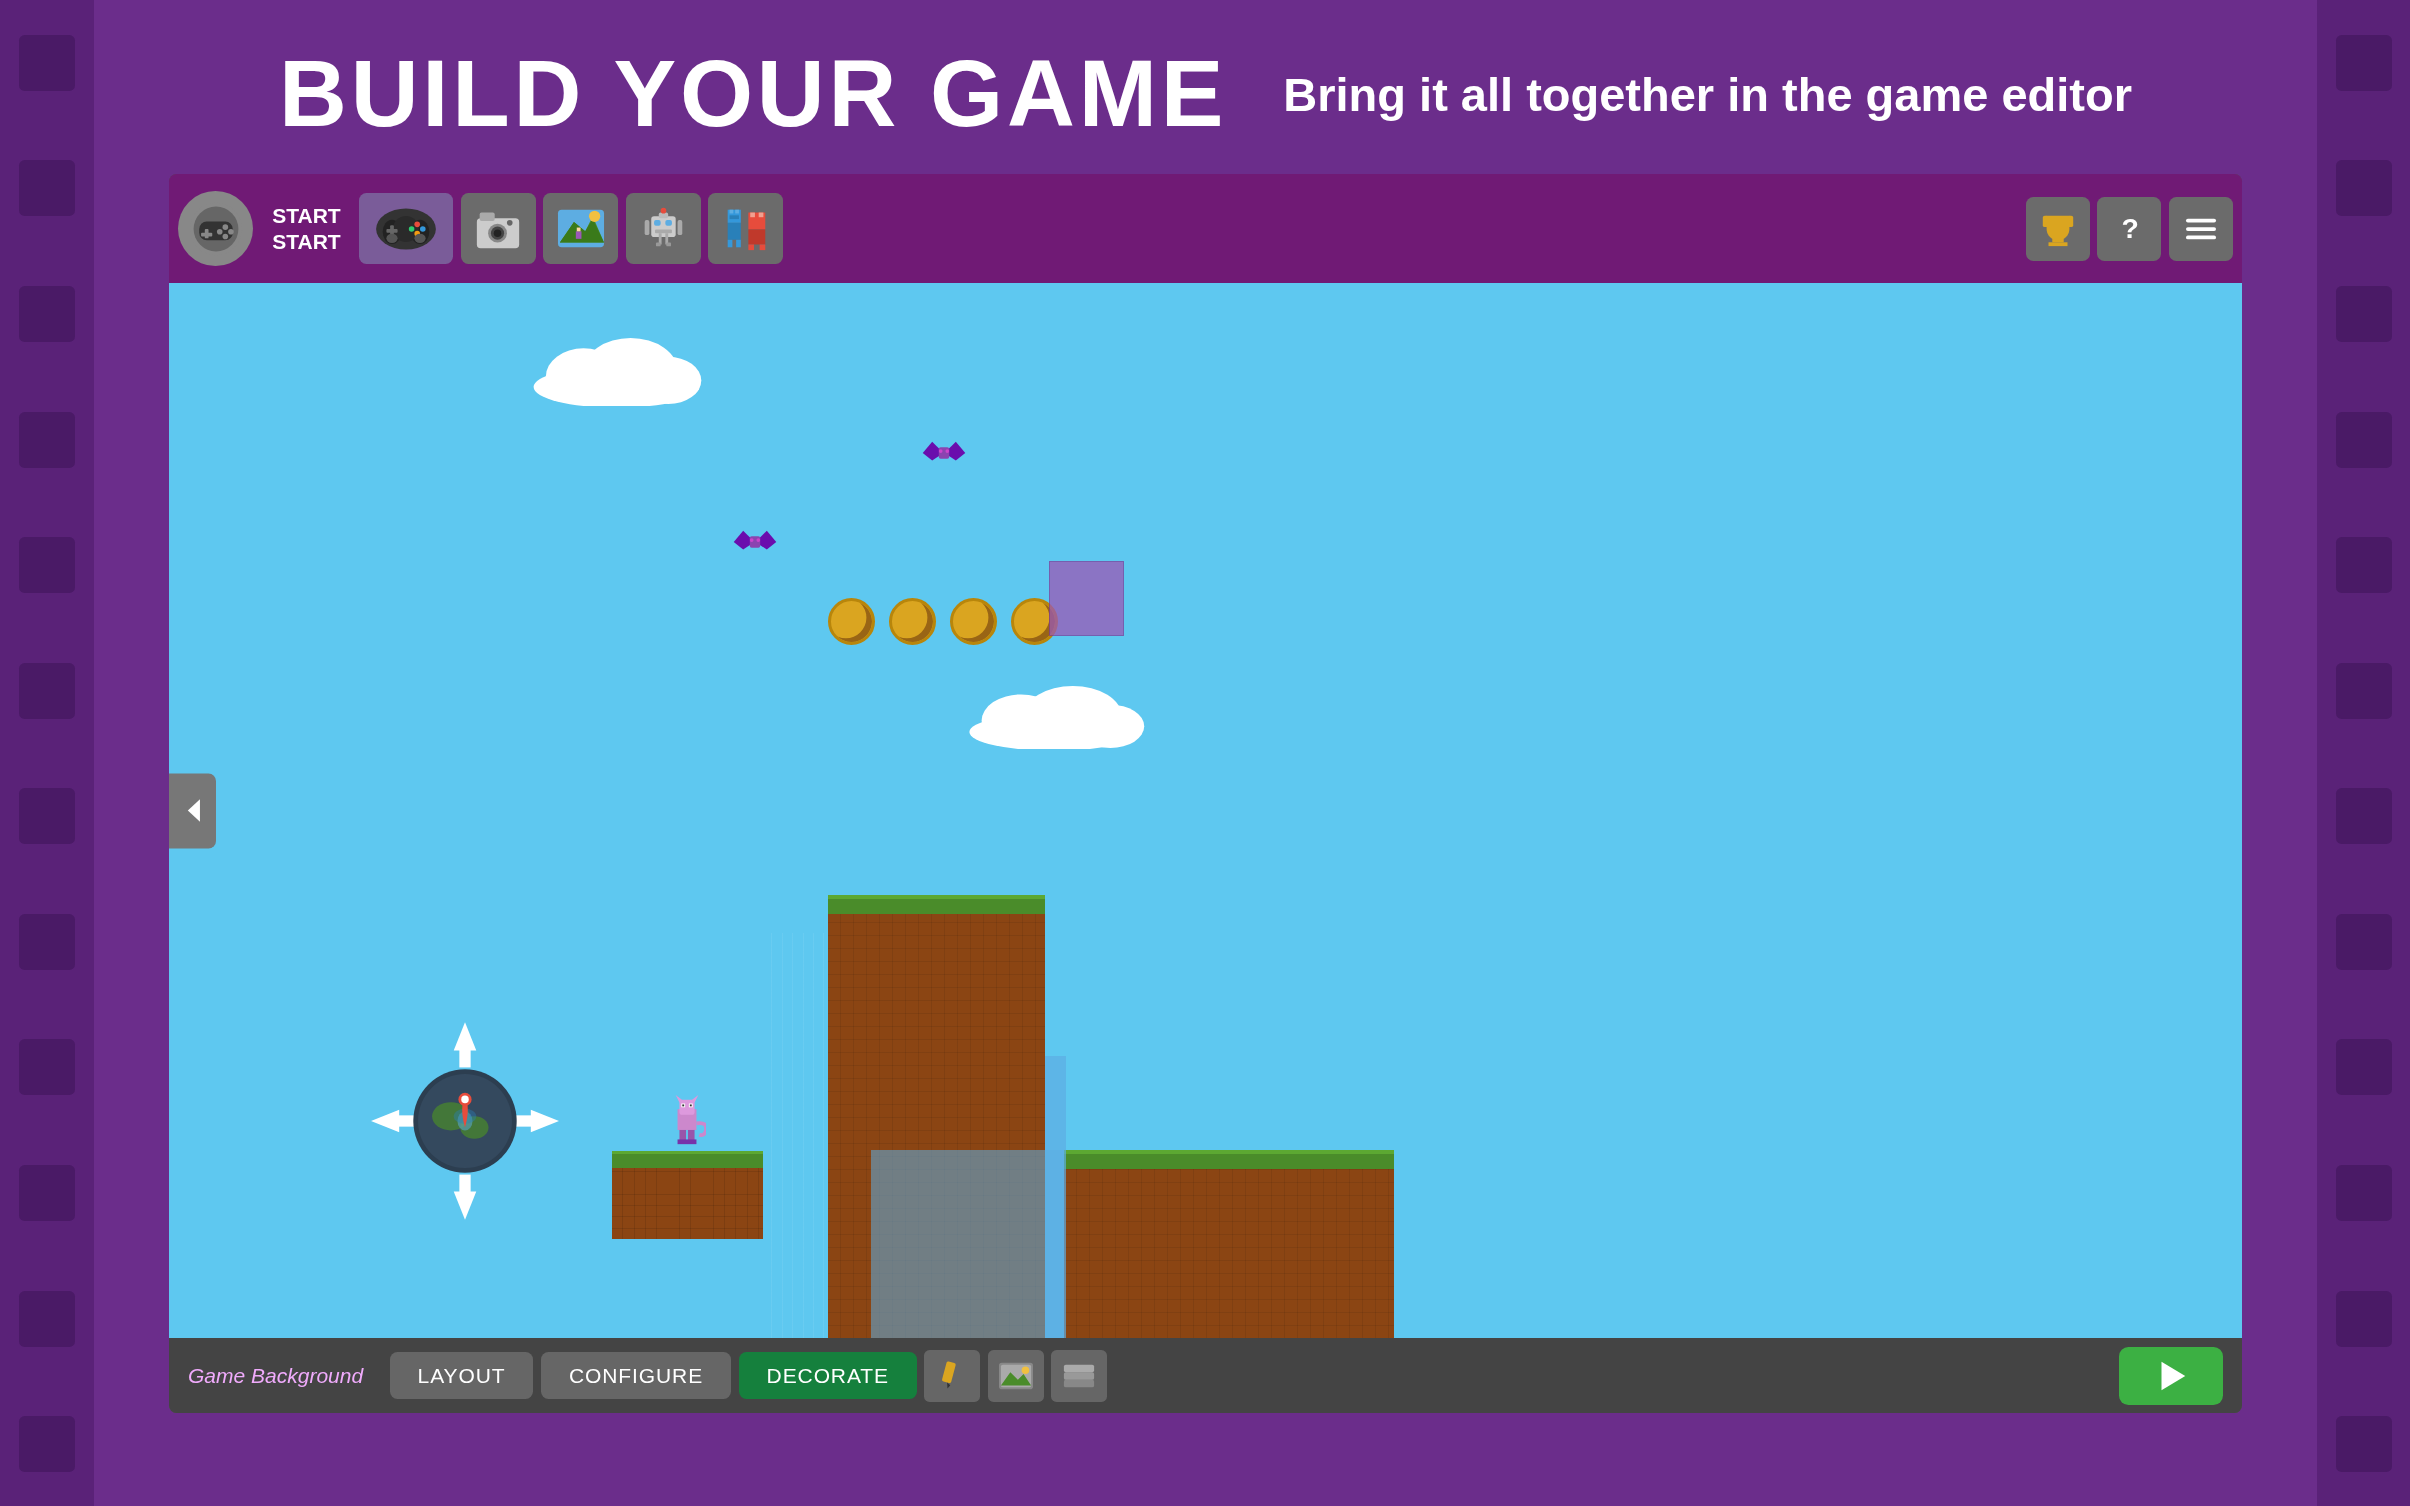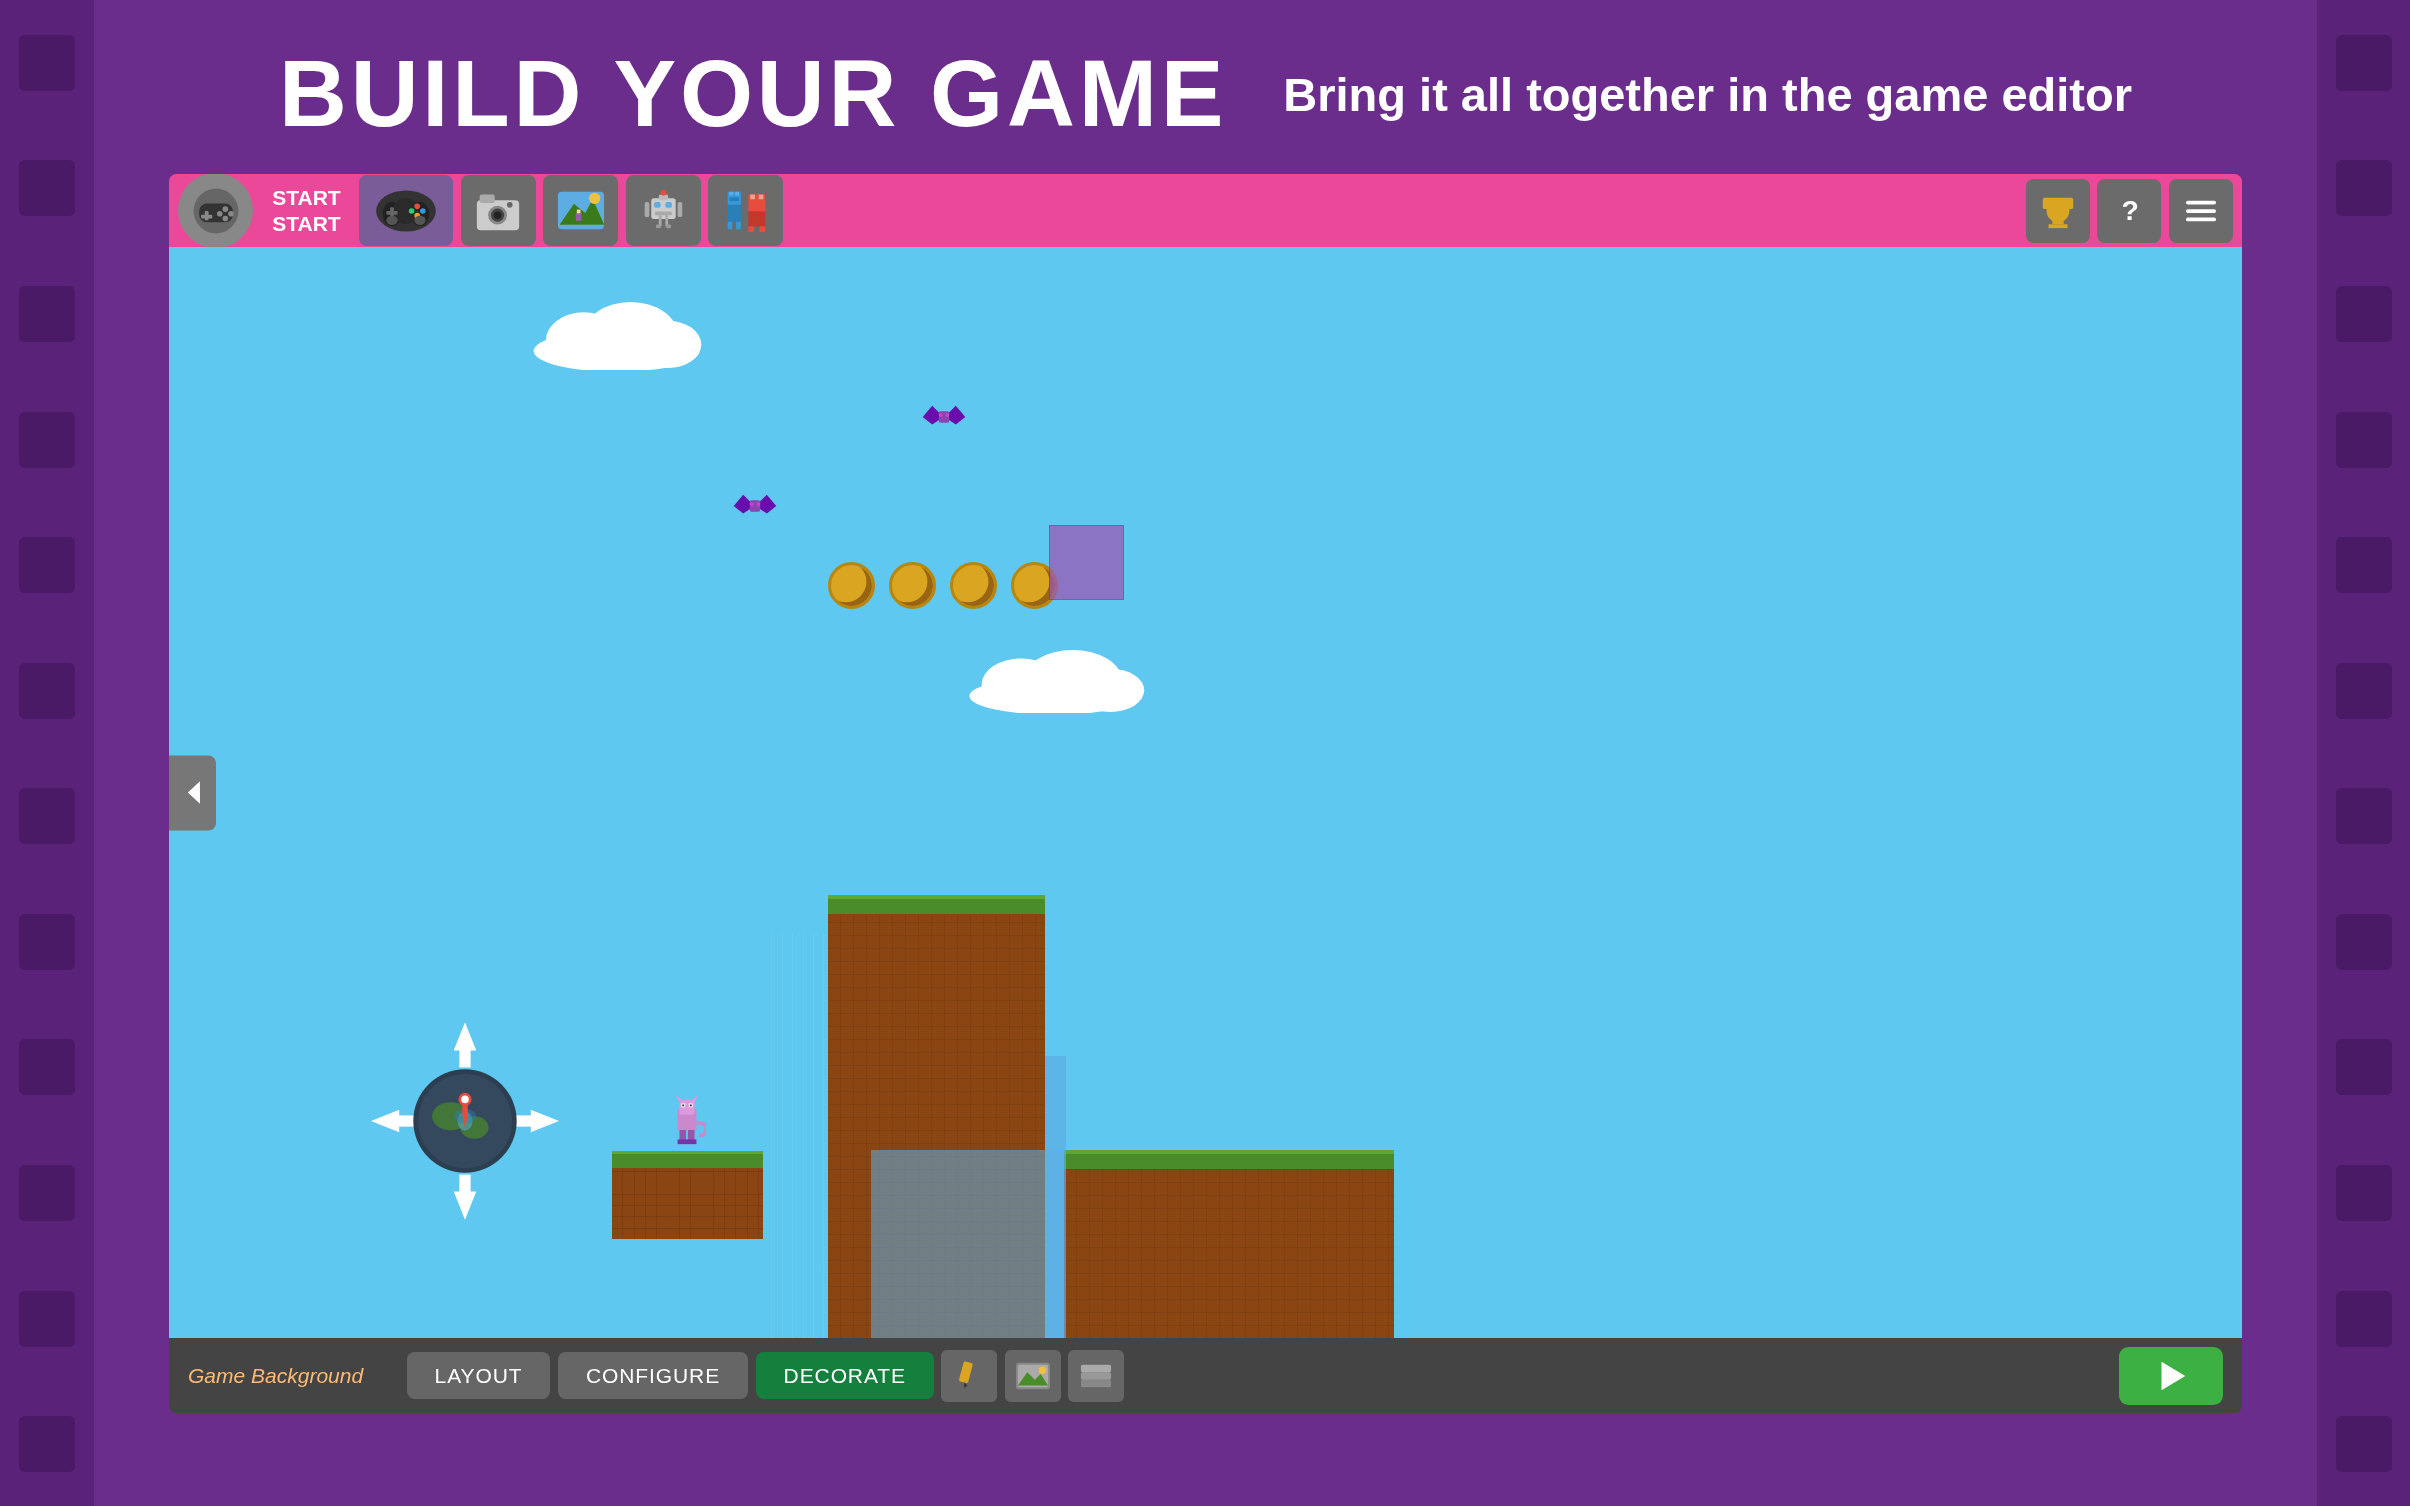--- a/index.html
+++ b/index.html
@@ -69,22 +69,22 @@
       bottom: 94px;
       background: #555;
       border-radius: 7.5px;
       overflow: hidden;
       display: flex;
       flex-direction: column;
     }
 
     
     .toolbar {
-      height: 73px;
-      background: #ec4899;
+      height: 109px;
+      background: #701a75;
       display: flex;
       align-items: center;
       padding: 0 9.4px;
       gap: 7.5px;
       flex-shrink: 0;
     }
     .toolbar-logo {
       width: 75px;
       height: 75px;
       border-radius: 50%;
@@ -146,23 +146,23 @@
     .bottom-toolbar {
       height: 75px;
       background: #444;
       display: flex;
       align-items: center;
       padding: 0 19px;
       gap: 7.5px;
       flex-shrink: 0;
     }
     .bottom-label {
-      color: #fdba74;
+      color: #f0abfc;
       font-size: 21px;
-      margin-right: 36px;
+      margin-right: 19px;
       font-style: italic;
     }
     .bottom-btn {
       padding: 11.3px 28px;
       border-radius: 7.5px;
       background: #666;
       color: white;
       font-size: 21px;
       font-weight: normal;
       cursor: pointer;

